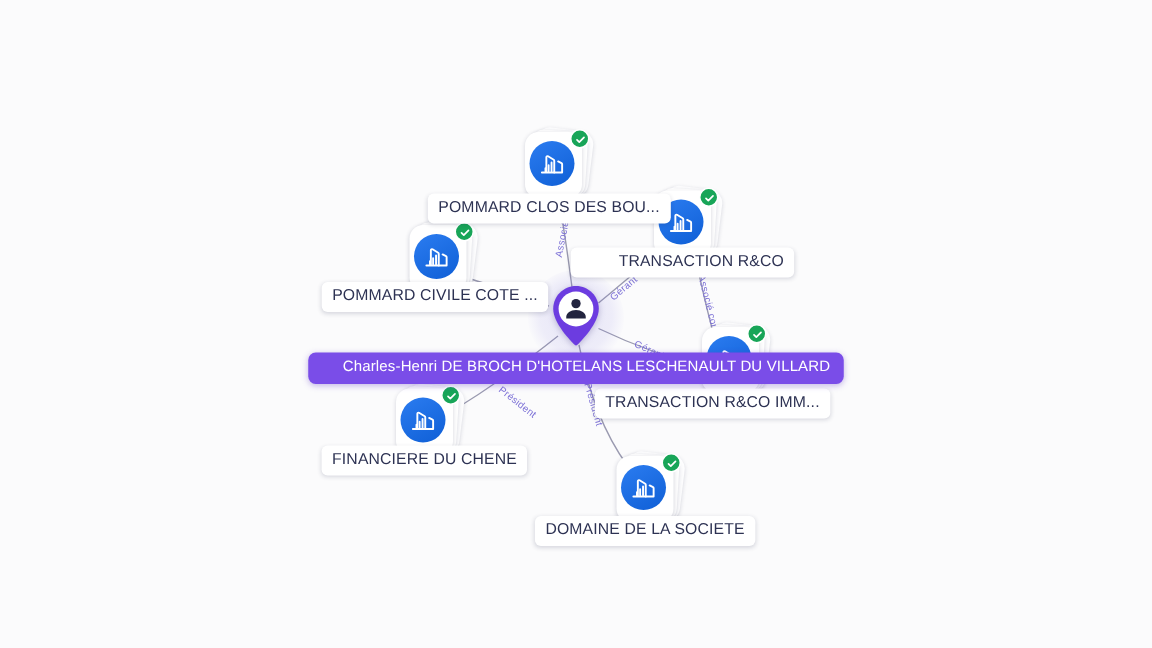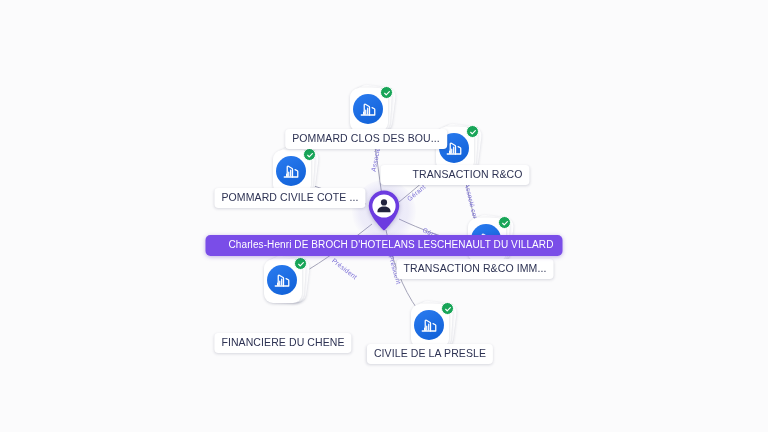--- a/index.html
+++ b/index.html
@@ -268,18 +268,18 @@
             </g>
           </svg>
         </div>
       </div>
     </div>
   <div class="layer" id="labels-layer">
       <div class="lbl" style="left: 366px; top: 129px;">POMMARD CLOS DES BOU...</div>
       <div class="lbl" style="left: 455px; top: 165px; padding-left: 32px;">TRANSACTION R&amp;CO</div>
       <div class="lbl" style="left: 290px; top: 188px;">POMMARD CIVILE COTE ...</div>
       <div class="lbl" style="left: 475px; top: 259px;">TRANSACTION R&amp;CO IMM...</div>
-      <div class="lbl" style="left: 283px; top: 297px; margin-top: 36px;">FINANCIERE DU CHENE</div>
-      <div class="lbl" style="left: 430px; top: 344px;">CIVILE DE LA PRESLE</div>
+      <div class="lbl" style="left: 283px; top: 297px;">FINANCIERE DU CHENE</div>
+      <div class="lbl" style="left: 430px; top: 344px;">DOMAINE DE LA SOCIETE</div>
       <div class="lbl selected" style="left: 384px; top: 235px;">Charles-Henri DE BROCH D'HOTELANS LESCHENAULT DU VILLARD</div>
     </div>
 
 </div>
 
 </body></html>

